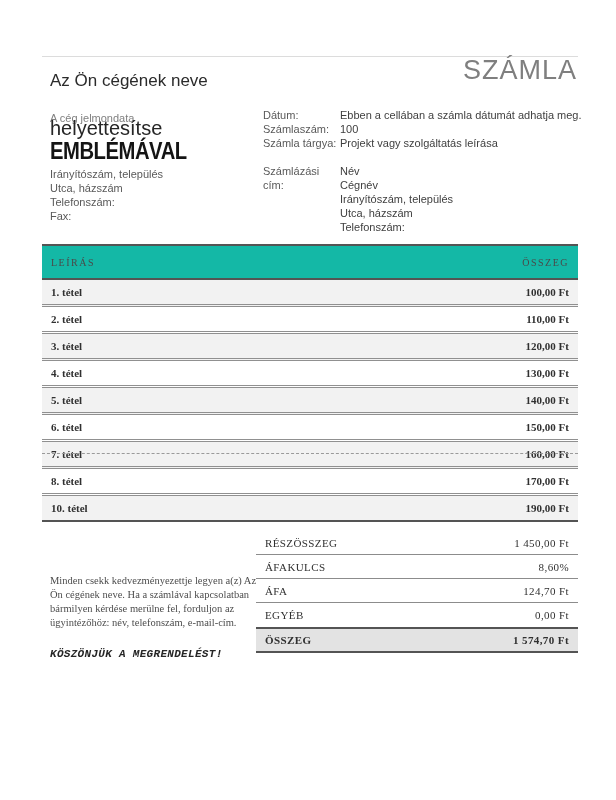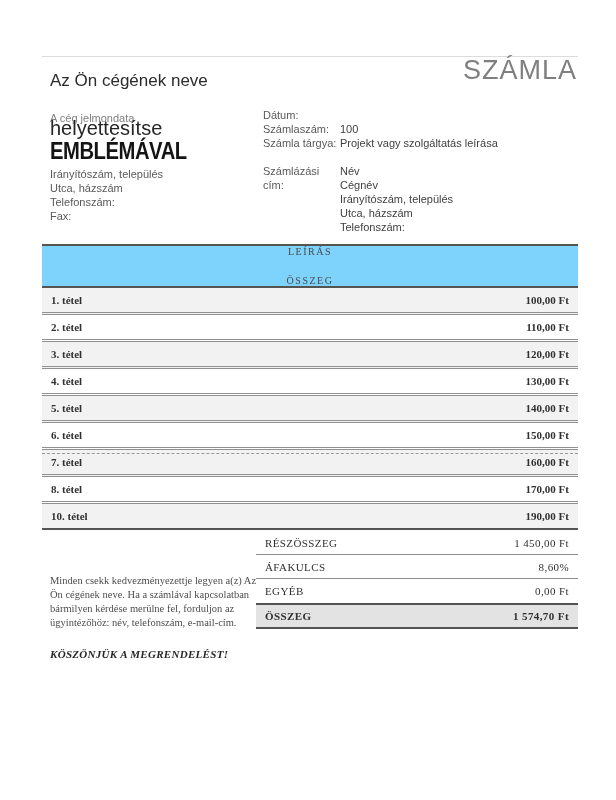--- a/index.html
+++ b/index.html
@@ -46,25 +46,25 @@
   .info-label { width: 77px; color: #595959; }
   .info-value { color: #404040; }
 
   .billing-block { position: absolute; left: 263px; top: 164px; font-size: 11px; }
   .billing-label { position: absolute; left: 0; top: 0; width: 77px; color: #595959; line-height: 14px; }
   .billing-lines { margin-left: 77px; line-height: 14px; color: #404040; }
 
   .items-table { position: absolute; left: 42px; top: 244px; width: 536px; }
   .items-header {
     display: flex; justify-content: space-between; align-items: center;
-    height: 44px; padding: 0 9px;
-    background: #7dd3fc;
+    height: 36px; padding: 0 9px;
+    background: #14b8a6;
     border-top: 2px solid #545454; border-bottom: 2px solid #545454;
     font-family: "Liberation Serif", serif;
-    font-size: 10px; letter-spacing: 1.5px; color: #4a4a4a; flex-direction: column;
+    font-size: 10px; letter-spacing: 1.5px; color: #4a4a4a;
   }
   .item-row {
     display: flex; justify-content: space-between; align-items: center;
     height: 26px; padding: 12px 9px;
     border-bottom: 3px double #909090;
     font-family: "Liberation Serif", serif;
     font-size: 11px; font-weight: bold; color: #303030;
   }
   .items-body .item-row:nth-child(odd) { background: #f2f2f2; }
   .items-body .item-row:last-child { border-bottom: 2px solid #545454; }
@@ -90,21 +90,21 @@
     border-top: 2px solid #545454; border-bottom: 2px solid #545454;
   }
 
   .footer-note {
     position: absolute; left: 50px; top: 574px; width: 216px;
     font-family: "Liberation Serif", serif;
     font-size: 10.5px; line-height: 14px; color: #4d4d4d;
   }
   .footer-thanks {
     position: absolute; left: 50px; top: 648px;
-    font-family: Liberation Serif, serif;
+    font-family: Liberation Mono, monospace;
     font-size: 11px; font-weight: bold; font-style: italic; color: #262626;
     letter-spacing: 0.3px;
   }
 </style>
 </head>
 <body>
 
 <div class="page">
 
   <div class="top-rule"></div>
@@ -122,20 +122,21 @@
   <div class="company-address">
     <div>Irányítószám, település</div>
     <div>Utca, házszám</div>
     <div>Telefonszám:</div>
     <div>Fax:</div>
   </div>
 
   <div class="info-block">
     <div class="info-row">
       <span class="info-label">Dátum:</span>
+      <span class="info-value">Ebben a cellában a számla dátumát adhatja meg.</span>
     </div>
     <div class="info-row">
       <span class="info-label">Számlaszám:</span>
       <span class="info-value">100</span>
     </div>
     <div class="info-row">
       <span class="info-label">Számla tárgya:</span>
       <span class="info-value">Projekt vagy szolgáltatás leírása</span>
     </div>
   </div>
@@ -212,20 +213,24 @@
   <div class="totals-row">
     <span>RÉSZÖSSZEG</span>
     <span>1 450,00 Ft</span>
   </div>
 
   <div class="totals-row">
     <span>ÁFAKULCS</span>
     <span>8,60%</span>
   </div>
 
+  <div class="totals-row">
+    <span>ÁFA</span>
+    <span>124,70 Ft</span>
+  </div>
 
   <div class="totals-row">
     <span>EGYÉB</span>
     <span>0,00 Ft</span>
   </div>
 </div>
     <div class="totals-row totals-total">
       <span>ÖSSZEG</span>
       <span>1 574,70 Ft</span>
     </div>

